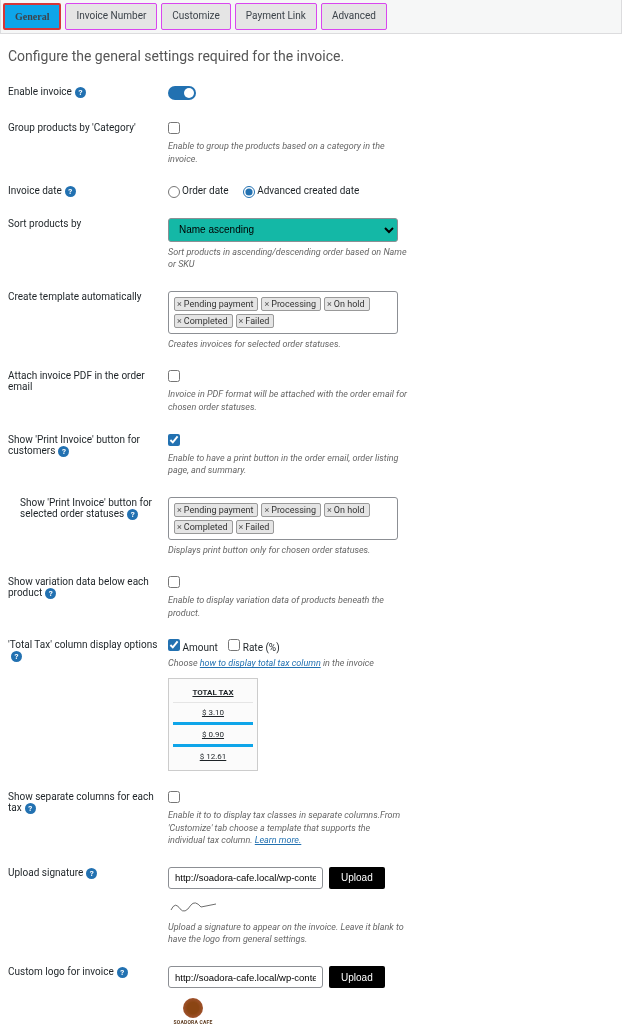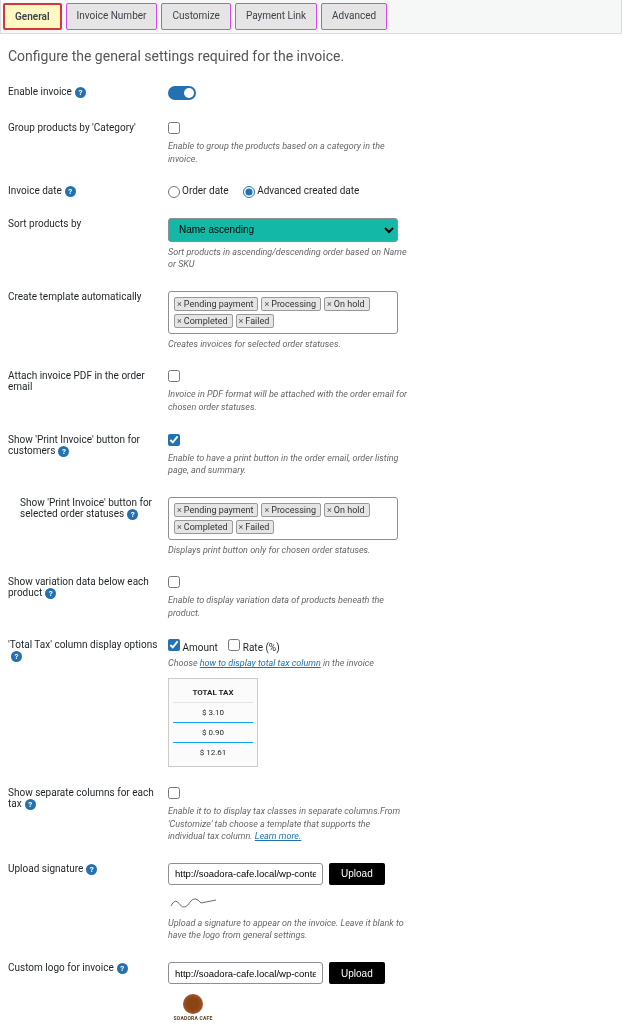--- a/index.html
+++ b/index.html
@@ -1,41 +1,41 @@
 <!DOCTYPE html>
 <html><head>
 <meta charset="utf-8">
 <style>
 * { box-sizing: border-box; margin: 0; padding: 0; }
 body { font-family: -apple-system, BlinkMacSystemFont, "Segoe UI", Roboto, sans-serif; font-size: 11px; color: #1d2327; background: #fff; padding: 0; width: 622px; }
 .tabs { display: flex; gap: 0; background: #f6f7f7; border: 1px solid #dcdcde; border-top: none; padding: 0; }
 .tab { padding: 6px 10px; background: #e5e5e5; border: 1px solid #d946ef; font-size: 10px; color: #3c434a; cursor: pointer; margin: 3px 2px; border-radius: 2px; }
-.tab.active { background: #fef9c3; border: 2px solid #d63638; font-weight: 600; }
+.tab.active { background: #0ea5e9; border: 2px solid #d63638; font-weight: 600; font-family: Liberation Serif, serif; }
 .content { padding: 8px 8px 40px 8px; }
 .intro { font-size: 14px; color: #555; margin: 6px 0 12px 0; }
 table.form { width: 100%; border-collapse: collapse; }
 table.form > tbody > tr > th { text-align: left; vertical-align: top; padding: 10px 10px 10px 0; font-weight: 400; font-size: 10px; width: 160px; color: #1d2327; }
 table.form > tbody > tr > th.indent { padding-left: 12px; }
 table.form > tbody > tr > td { vertical-align: top; padding: 10px 0; font-size: 10px; }
 .help-icon { display: inline-block; width: 11px; height: 11px; border-radius: 50%; background: #2271b1; color: #fff; font-size: 8px; line-height: 11px; text-align: center; font-weight: 700; margin-left: 3px; cursor: help; }
 .desc { color: #666; font-size: 9px; font-style: italic; margin-top: 4px; line-height: 1.4; max-width: 240px; }
 .toggle { position: relative; width: 28px; height: 14px; background: #2271b1; border-radius: 8px; display: inline-block; }
 .toggle::after { content: ''; position: absolute; right: 2px; top: 2px; width: 10px; height: 10px; background: #fff; border-radius: 50%; }
 input[type="checkbox"] { width: 12px; height: 12px; margin: 0; accent-color: #2271b1; }
 input[type="radio"] { width: 12px; height: 12px; margin: 0 2px 0 0; accent-color: #2271b1; vertical-align: middle; }
 .radio-group label { margin-right: 12px; font-size: 10px; }
 select { width: 230px; padding: 4px 6px; font-size: 10px; border: 1px solid #8c8f94; border-radius: 3px; background: #14b8a6; height: 24px; }
 .tagbox { border: 1px solid #8c8f94; padding: 5px; width: 230px; border-radius: 3px; background: #fff; display: flex; flex-wrap: wrap; gap: 3px; }
 .tag { background: #e5e5e5; border: 1px solid #999; border-radius: 2px; padding: 1px 4px 1px 2px; font-size: 9px; color: #333; display: inline-flex; align-items: center; gap: 2px; }
 .tag .x { font-size: 9px; color: #555; }
 .cb-row label { font-size: 10px; margin-right: 8px; }
 .link { color: #2271b1; text-decoration: underline; font-style: italic; cursor: pointer; }
-.tax-table { border: 1px solid #ccc; background: #fbfbfb; width: 90px; margin-top: 8px; padding: 4px; }
+.tax-table { border: 1px solid #ccc; background: #fbfbfb; width: 90px; margin-top: 8px; padding: 4px; text-decoration: underline; }
 .tax-table .th { font-weight: 700; font-size: 8px; text-align: center; padding: 5px; border-bottom: 1px solid #e5e5e5; }
-.tax-table .tr { font-size: 8px; text-align: center; padding: 5px; border-bottom: 1px solid #0ea5e9; }
+.tax-table .tr { font-size: 8px; text-align: center; padding: 5px; border-bottom: 3px solid #0ea5e9; }
 .tax-table .tr:last-child { border-bottom: none; }
 .upload-row { display: flex; gap: 6px; align-items: center; }
 input[type="text"].url { width: 155px; padding: 4px 6px; font-size: 9.5px; border: 1px solid #8c8f94; border-radius: 3px; height: 22px; }
 .btn-upload { background: #000000; color: #fff; border: none; padding: 0 12px; height: 22px; font-size: 10px; border-radius: 2px; cursor: pointer; }
 .sig { margin-top: 8px; height: 20px; }
 .sig svg { height: 20px; }
 .logo-preview { margin-top: 10px; display: flex; flex-direction: column; align-items: center; width: 50px; }
 .logo-preview .circle { width: 20px; height: 20px; background: radial-gradient(circle, #8b4513 40%, #a0522d 70%); border-radius: 50%; }
 .logo-preview .txt { font-size: 5px; font-weight: 700; color: #5c3a1e; margin-top: 1px; letter-spacing: 0.2px; }
 </style>

